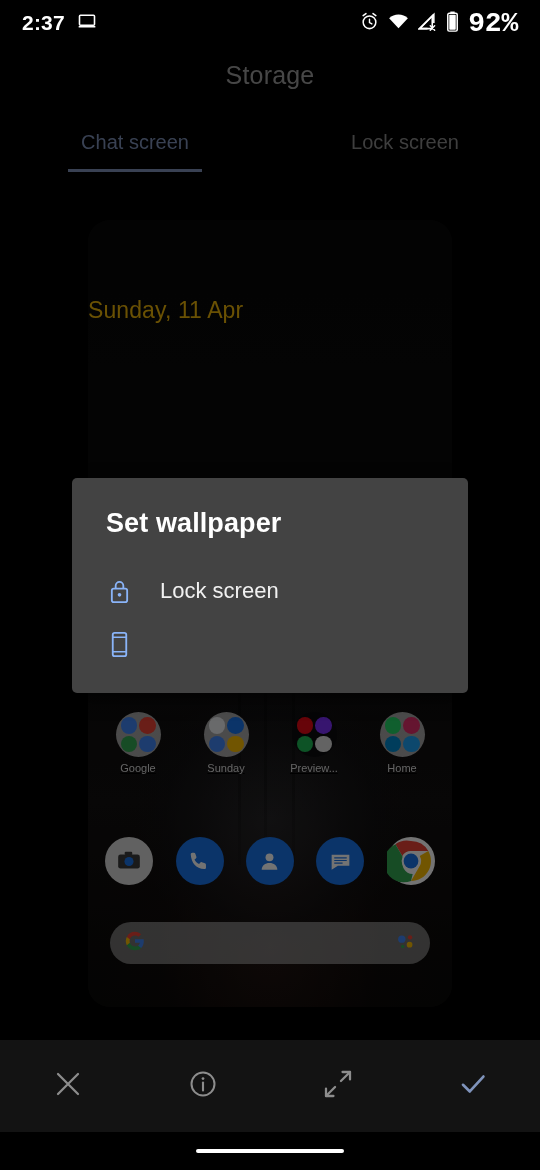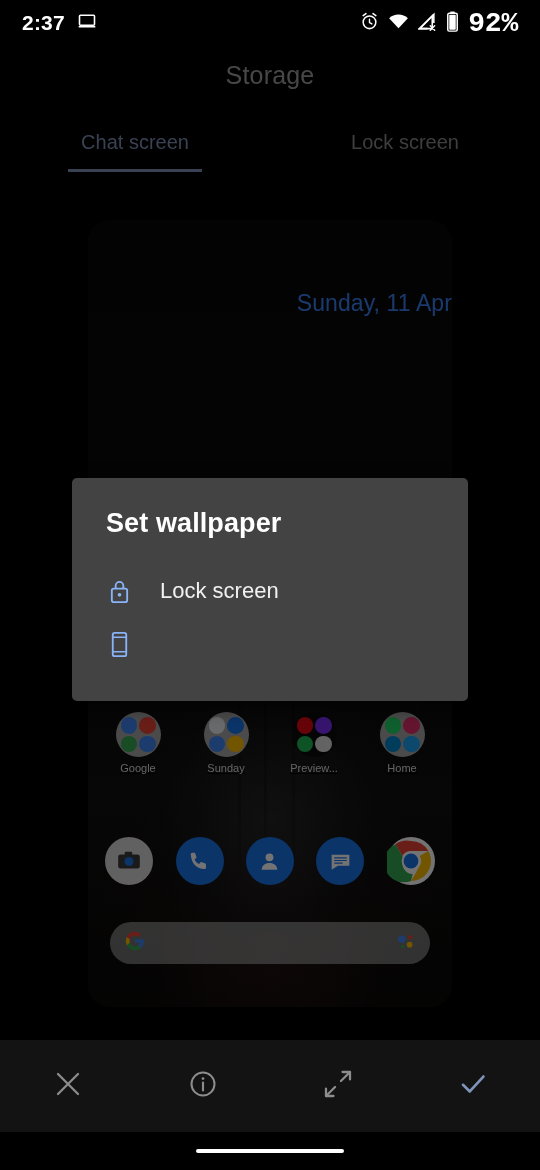--- a/index.html
+++ b/index.html
@@ -92,23 +92,23 @@
       linear-gradient(180deg, rgba(130,134,140,0.16) 0%, rgba(70,72,76,0.10) 26%, rgba(22,22,24,0.05) 60%, rgba(0,0,0,0) 100%);
   }
   .wp-col {
     position:absolute;
     top:345px; width:3px; height:300px;
     background:linear-gradient(180deg, rgba(10,10,10,0.85), rgba(10,10,10,0.15));
   }
 
   #date-widget {
     position:absolute;
-    top:70px; left:0; width:100%;
-    text-align:right;
-    color:#3b82f6;
+    top:77px; left:0; width:100%;
+    text-align:left;
+    color:#eab308;
     font-size:23px;
     letter-spacing:0.1px;
     z-index:3;
   }
 
   
   #folder-row {
     position:absolute;
     left:0; top:492px; width:100%;
     display:flex; justify-content:space-around;
@@ -173,21 +173,21 @@
     z-index:30;
   }
 
   
   #dialog {
     position:absolute;
     left:72px; top:478px;
     width:396px;
     background:#434343;
     border-radius:5px;
-    padding:30px 0 32px 0;
+    padding:30px 0 24px 0;
     z-index:40;
     box-shadow:0 6px 18px rgba(0,0,0,0.55);
   }
   #dialog-title {
     font-size:27px;
     font-weight:700;
     color:#ffffff;
     padding:0 34px;
     margin-bottom:26px;
     letter-spacing:0.1px;

